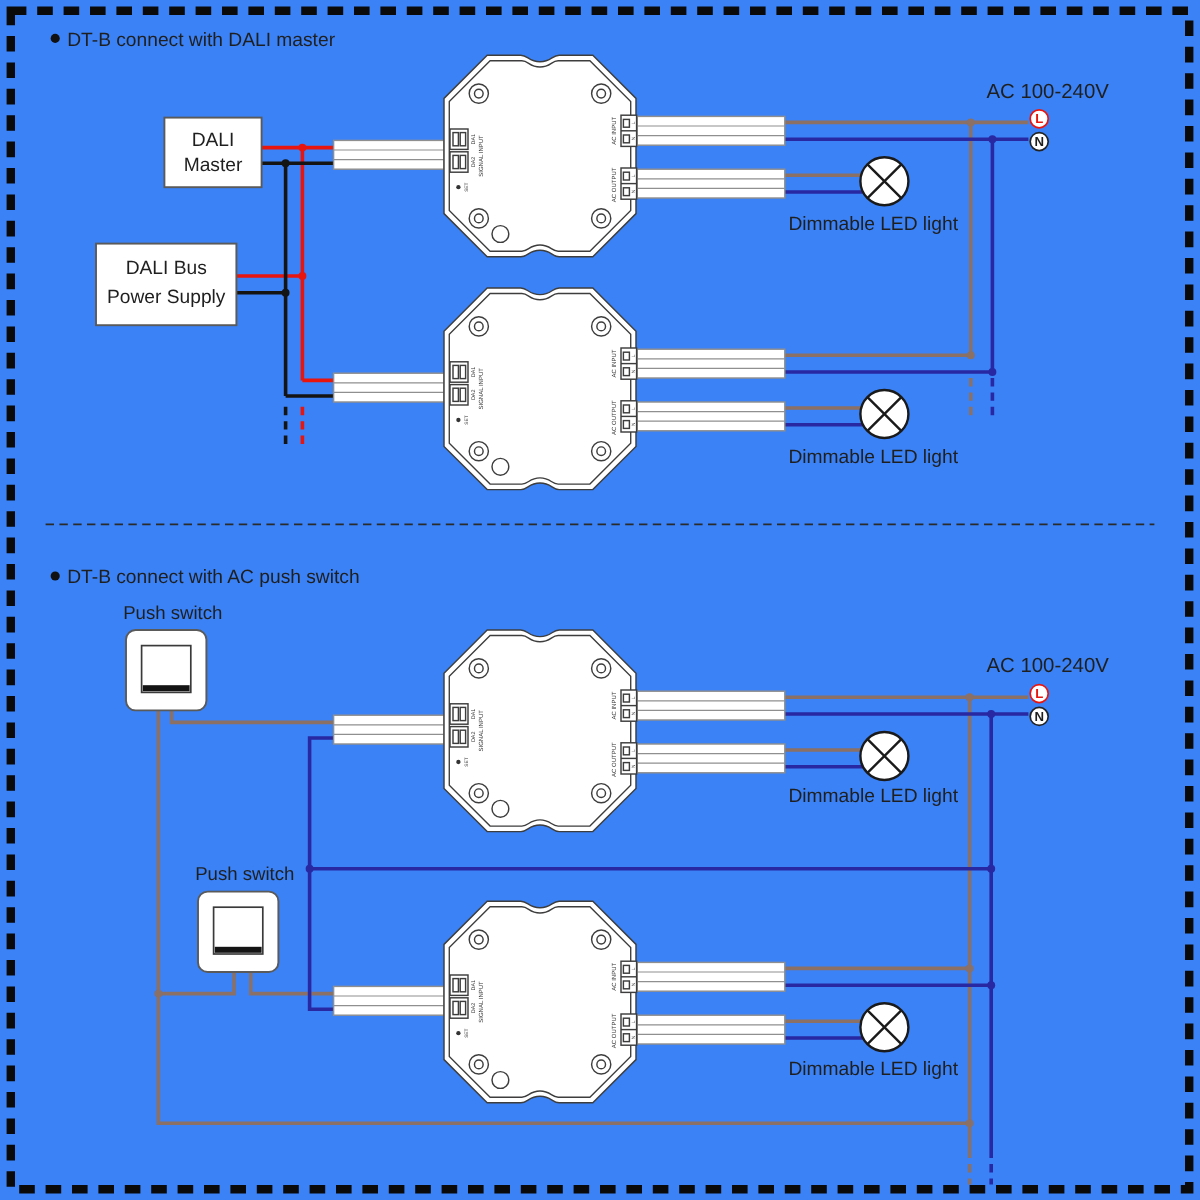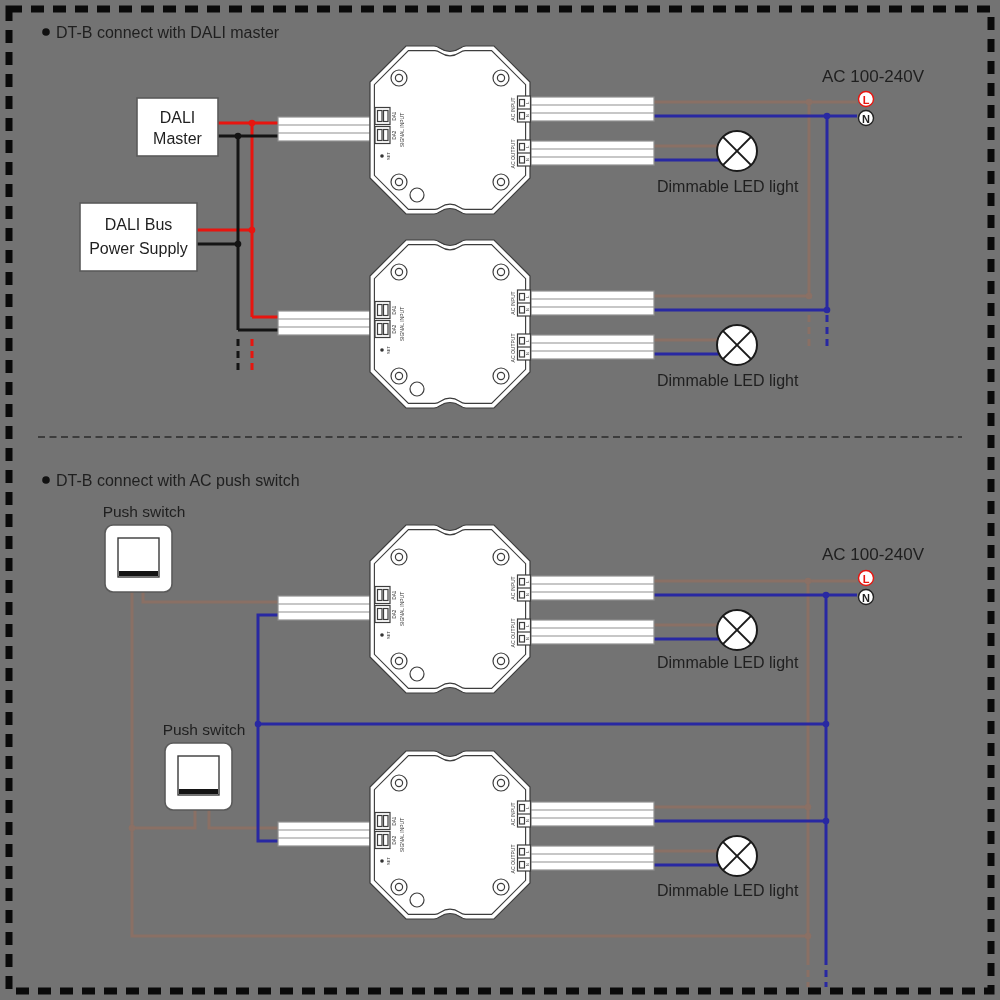--- a/index.html
+++ b/index.html
@@ -1,16 +1,16 @@
 <!DOCTYPE html>
 <html style="--c-live_wire: #8a7065; --c-neutral_wire: #2828a2; --c-dali_positive_wire: #e8150f; --c-dali_negative_wire: #141414; --c-device_outline: #3d3d3d; --c-lamp: #1a1a1a; --c-marker_red: #e8150f; --c-text: #1f1f1f;"><head>
 <meta charset="utf-8">
 <style>
   html,body{margin:0;padding:0;background:#fff;}
-  .canvas{width:1000px;height:1000px;position:relative;background:#737373;}
+  .canvas{width:1000px;height:1000px;position:relative;background:#3b82f6;}
   svg text{font-family:"Liberation Sans", sans-serif;fill:var(--c-text,#1f1f1f);}
   .t-title{font-size:16px;}
   .t-ac{font-size:17px;}
   .t-box{font-size:16px;}
   .t-led{font-size:16px;}
   .t-push{font-size:15.5px;}
   .t-marker{font-size:11px;font-weight:bold;}
   .tc{text-anchor:middle;dominant-baseline:central;}
   .tlabel{font-size:5px;text-anchor:middle;dominant-baseline:central;fill:#333;}
   .tsmall{font-size:4.5px;text-anchor:middle;dominant-baseline:central;fill:#333;}

